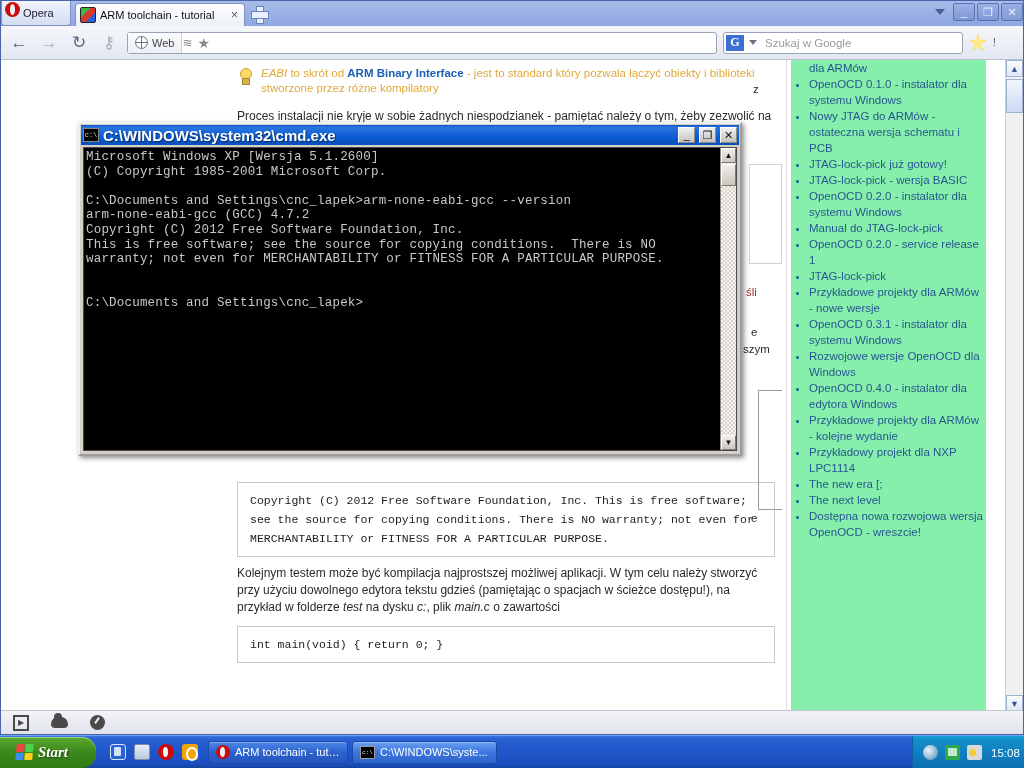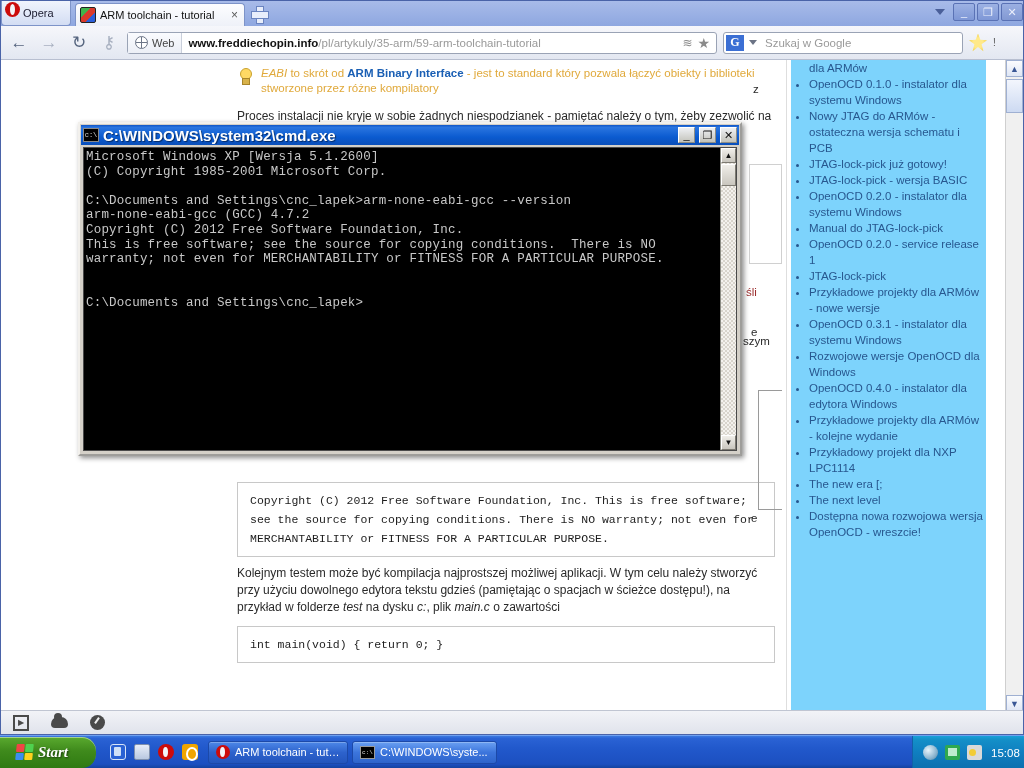--- a/index.html
+++ b/index.html
@@ -204,21 +204,21 @@
   }
   .body-para i { font-style: italic; }
   .code-block {
     margin: 10px 6px 0 6px; border: 1px solid #c8c8c8;
     background: #fff; padding: 8px 12px;
     font-family: "Liberation Mono", monospace;
     font-size: 11.5px; line-height: 19px; color: #1d1d1d;
   }
   #sidebar-col {
     position: absolute; left: 790px; top: 0; width: 195px; height: 652px;
-    background:#7dd3fc;
+    background:#86efac;
   }
   #sidebar-list {
     list-style: disc; margin: 0; padding: 0 0 0 18px;
     font-size: 11.5px; line-height: 16px; color: #27578f;
   }
   #sidebar-list li { margin-bottom: 0px; }
   #sidebar-list li a { color: #27578f; text-decoration: none; cursor: pointer; text-align: center; }
   #sidebar-first-frag {
     font-size: 11.5px; line-height: 16px; color:#27578f;
     padding-left: 18px; margin:0;
@@ -444,23 +444,20 @@
       <div class="navbtn">←</div>
       <div class="navbtn dim">→</div>
       <div class="navbtn">↻</div>
       <div class="navbtn dim">⚷</div>
 
       <div id="url-wrap">
         <div id="web-chip">
           <span class="globe-icon"></span>
           <span id="web-label">Web</span>
         </div>
-        <div id="url-text">
-          <b>www.freddiechopin.info</b><span>/pl/artykuly/35-arm/59-arm-toolchain-tutorial</span>
-        </div>
         <div class="url-right">
           <span class="rss-icon">≋</span>
           <span class="star-icon">★</span>
         </div>
       </div>
 
       <div id="search-wrap">
         <span id="g-chip">G</span>
         <span id="g-caret"></span>
         <span id="search-placeholder">Szukaj w Google</span>
@@ -496,21 +493,21 @@
 
           <div class="code-block">int main(void)
 {
 return 0;
 }</div>
         </div>
 
         <span class="frag" style="left:752px;top:23px;">z</span>
         <span class="frag" style="left:745px;top:226px;color:#9b2d2d;">śli</span>
         <span class="frag" style="left:750px;top:266px;">e</span>
-        <span class="frag" style="left:742px;top:275px;">szym</span>
+        <span class="frag" style="left:742px;top:283px;">szym</span>
         <span class="frag" style="left:750px;top:452px;">e</span>
         <div style="position:absolute;left:748px;top:104px;width:33px;height:100px;border:1px solid #d0d0d0;"></div>
         <div style="position:absolute;left:757px;top:330px;width:24px;height:120px;border:1px solid #9a9a9a;border-right:none;"></div>
 
         <div id="sidebar-col">
           <div id="sidebar-divider"></div>
           <div id="sidebar-first-frag">dla ARMów</div>
           <ul id="sidebar-list">
               <li><a>OpenOCD 0.1.0 - instalator dla systemu Windows</a></li>
               <li><a>Nowy JTAG do ARMów - ostateczna wersja schematu i PCB</a></li>

